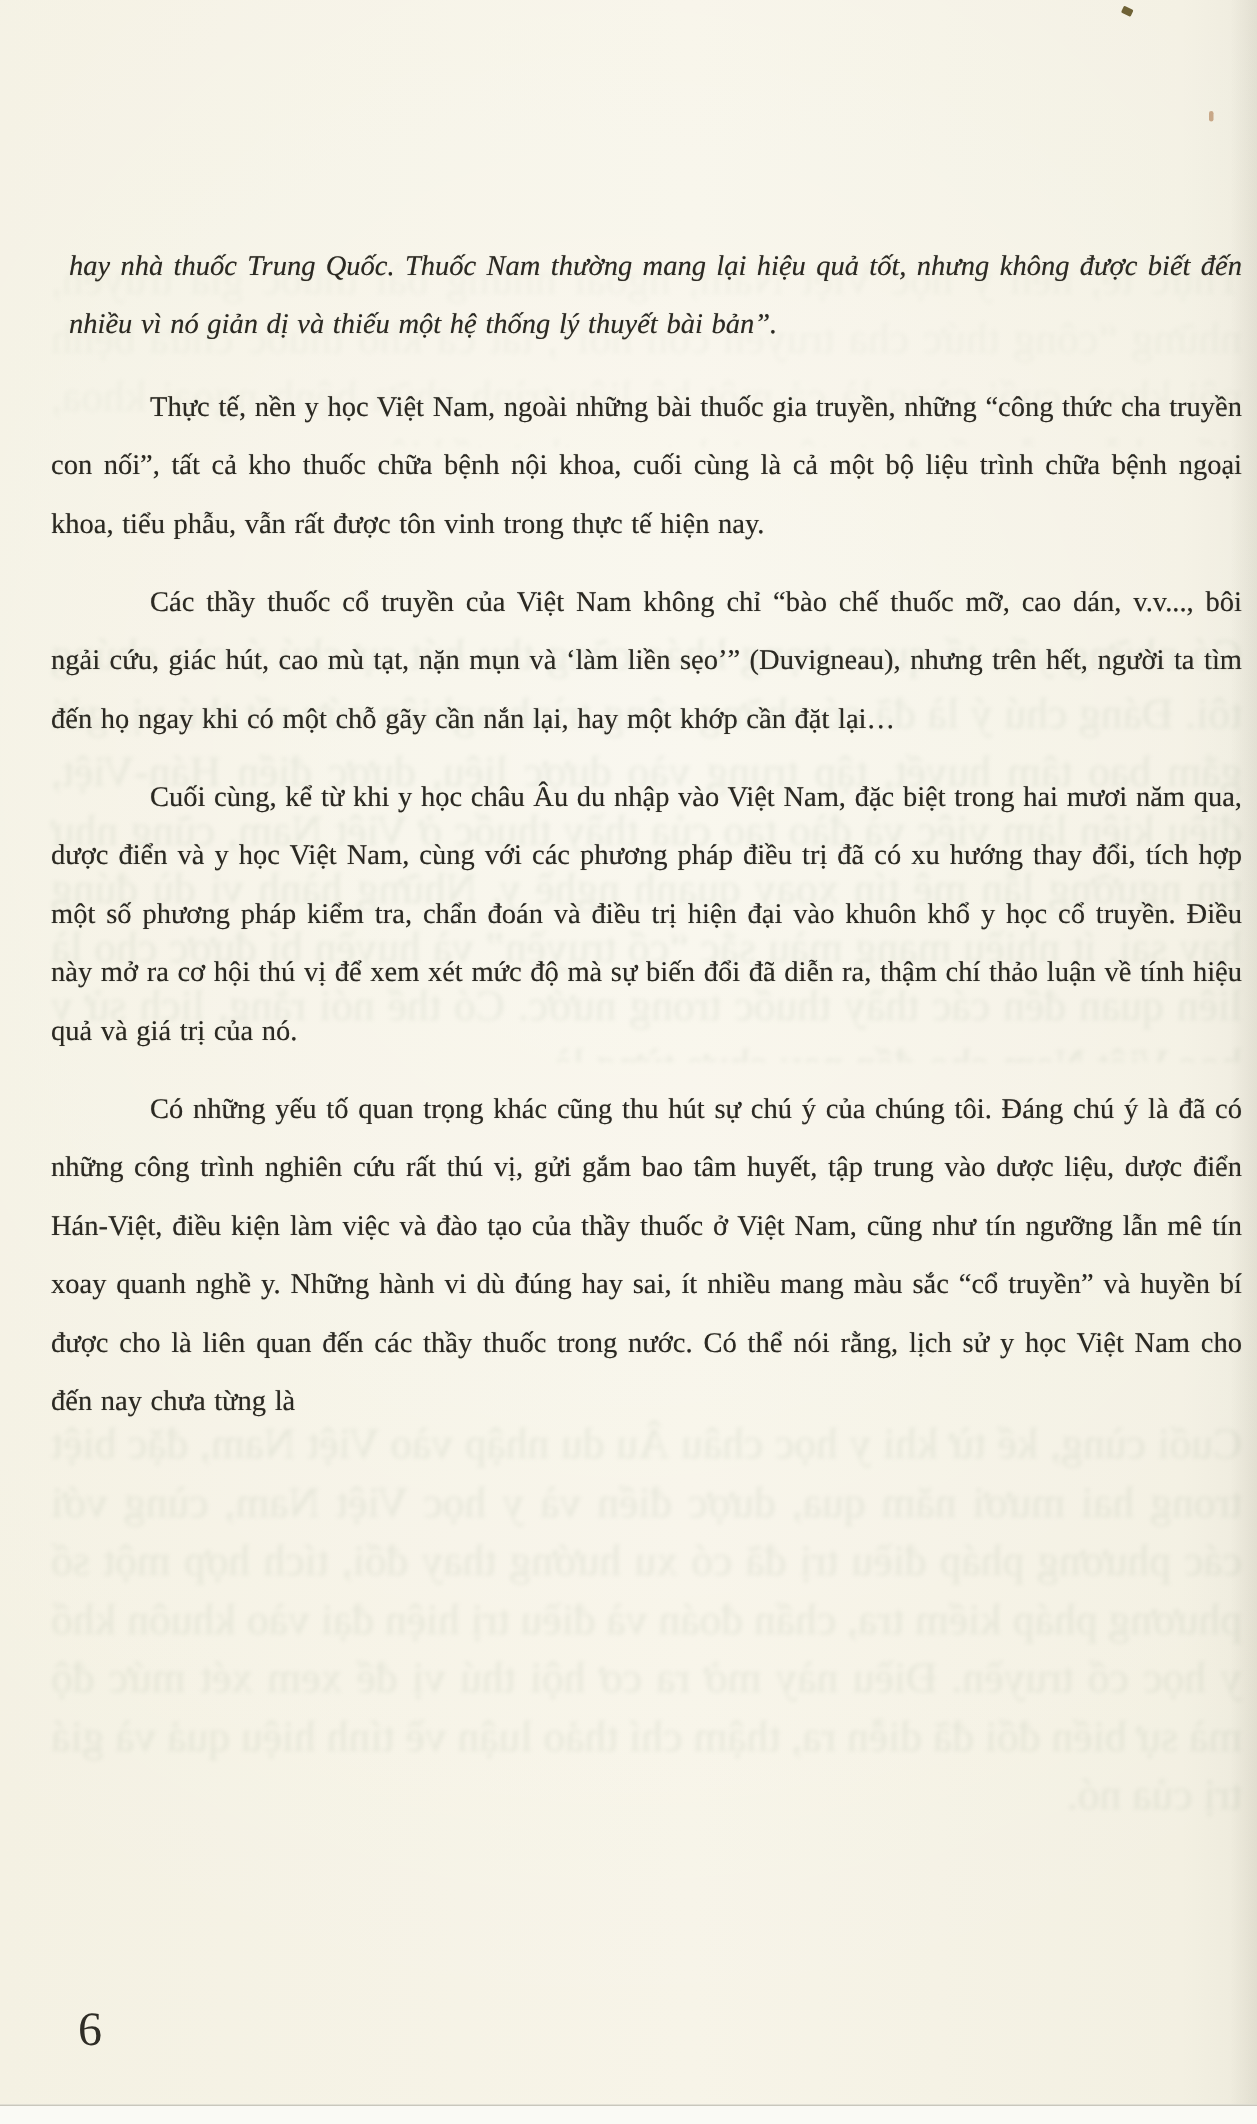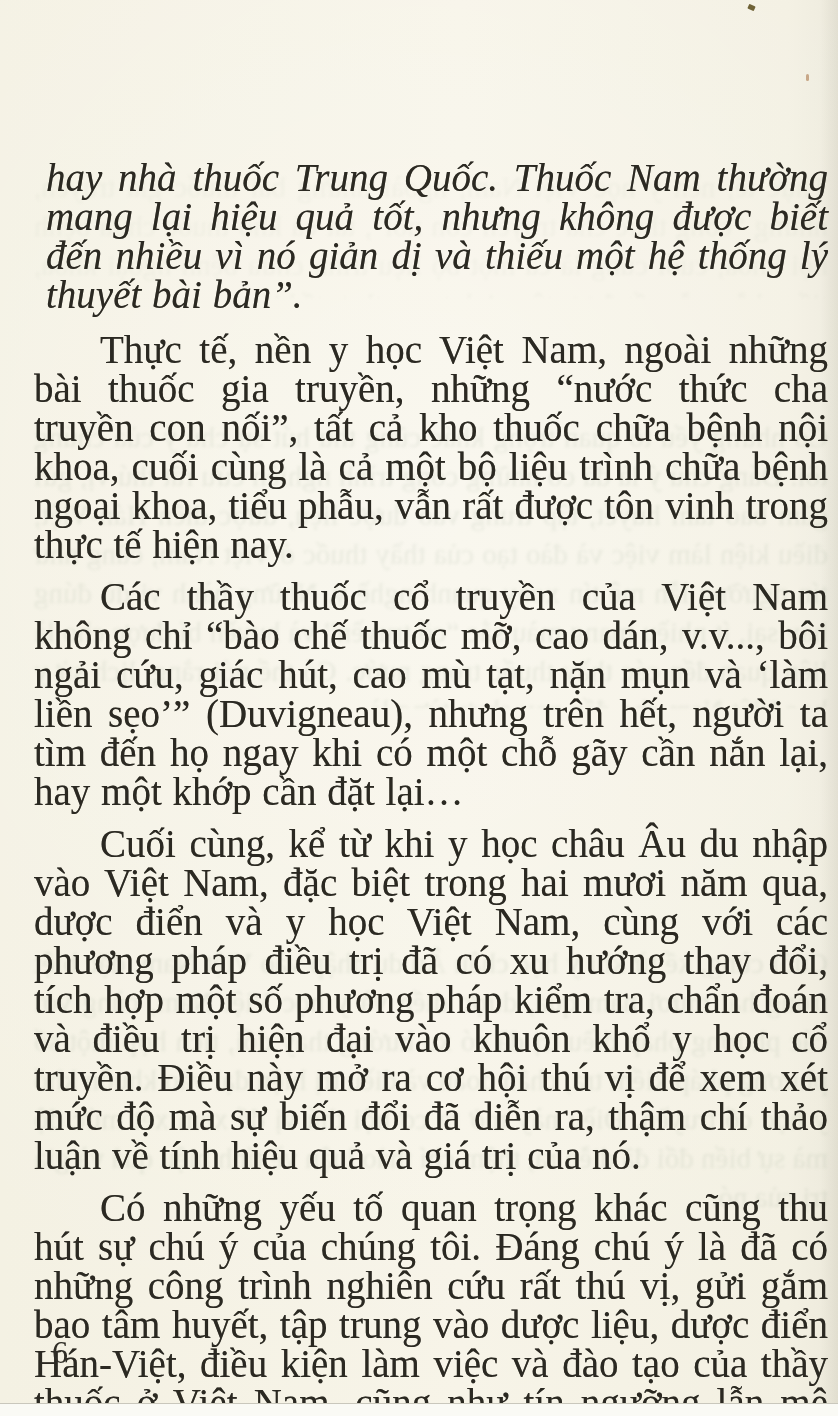--- a/index.html
+++ b/index.html
@@ -21,21 +21,21 @@
   .text-col {
     position: absolute;
     left: 34px;
     top: 158px;
     width: 794px;
     color: #2b2922;
     z-index: 3;
   }
   .text-col p {
     margin: 0 0 13px 0;
-    font-size: 39px;
+    font-size: 19px;
     line-height: 39px;
     text-align: justify;
     text-indent: 66px;
     word-spacing: 1px;
     text-shadow: 0 0 0.5px rgba(43,41,34,0.55);
   }
   .text-col p.continuation {
     font-style: italic;
     text-indent: 0;
     margin-left: 12px;
@@ -109,21 +109,21 @@
 <div class="scan">
 
   <div class="ghost" id="ghost-c" aria-hidden="true">Thực tế, nền y học Việt Nam, ngoài những bài thuốc gia truyền, những “công thức cha truyền con nối”, tất cả kho thuốc chữa bệnh nội khoa, cuối cùng là cả một bộ liệu trình chữa bệnh ngoại khoa, tiểu phẫu, vẫn rất được tôn vinh trong thực tế hiện nay.</div>
   <div class="ghost" id="ghost-a" aria-hidden="true">Có những yếu tố quan trọng khác cũng thu hút sự chú ý của chúng tôi. Đáng chú ý là đã có những công trình nghiên cứu rất thú vị, gửi gắm bao tâm huyết, tập trung vào dược liệu, dược điển Hán-Việt, điều kiện làm việc và đào tạo của thầy thuốc ở Việt Nam, cũng như tín ngưỡng lẫn mê tín xoay quanh nghề y. Những hành vi dù đúng hay sai, ít nhiều mang màu sắc “cổ truyền” và huyền bí được cho là liên quan đến các thầy thuốc trong nước. Có thể nói rằng, lịch sử y học Việt Nam cho đến nay chưa từng là</div>
   <div class="ghost" id="ghost-b" aria-hidden="true">Cuối cùng, kể từ khi y học châu Âu du nhập vào Việt Nam, đặc biệt trong hai mươi năm qua, dược điển và y học Việt Nam, cùng với các phương pháp điều trị đã có xu hướng thay đổi, tích hợp một số phương pháp kiểm tra, chẩn đoán và điều trị hiện đại vào khuôn khổ y học cổ truyền. Điều này mở ra cơ hội thú vị để xem xét mức độ mà sự biến đổi đã diễn ra, thậm chí thảo luận về tính hiệu quả và giá trị của nó.</div>
 
   <div class="right-edge-shade"></div>
 
   <div class="text-col">
     <p class="continuation">hay nhà thuốc Trung Quốc. Thuốc Nam thường mang lại hiệu quả tốt, nhưng không được biết đến nhiều vì nó giản dị và thiếu một hệ thống lý thuyết bài bản”.</p>
-    <p>Thực tế, nền y học Việt Nam, ngoài những bài thuốc gia truyền, những “nước thức cha truyền con nối”, tất cả kho thuốc chữa bệnh nội khoa, cuối cùng là cả một bộ liệu trình chữa bệnh ngoại khoa, tiểu phẫu, vẫn rất được tôn vinh trong thực tế hiện nay.</p>
+    <p>Thực tế, nền y học Việt Nam, ngoài những bài thuốc gia truyền, những “công thức cha truyền con nối”, tất cả kho thuốc chữa bệnh nội khoa, cuối cùng là cả một bộ liệu trình chữa bệnh ngoại khoa, tiểu phẫu, vẫn rất được tôn vinh trong thực tế hiện nay.</p>
     <p>Các thầy thuốc cổ truyền của Việt Nam không chỉ “bào chế thuốc mỡ, cao dán, v.v..., bôi ngải cứu, giác hút, cao mù tạt, nặn mụn và ‘làm liền sẹo’” (Duvigneau), nhưng trên hết, người ta tìm đến họ ngay khi có một chỗ gãy cần nắn lại, hay một khớp cần đặt lại…</p>
     <p>Cuối cùng, kể từ khi y học châu Âu du nhập vào Việt Nam, đặc biệt trong hai mươi năm qua, dược điển và y học Việt Nam, cùng với các phương pháp điều trị đã có xu hướng thay đổi, tích hợp một số phương pháp kiểm tra, chẩn đoán và điều trị hiện đại vào khuôn khổ y học cổ truyền. Điều này mở ra cơ hội thú vị để xem xét mức độ mà sự biến đổi đã diễn ra, thậm chí thảo luận về tính hiệu quả và giá trị của nó.</p>
     <p>Có những yếu tố quan trọng khác cũng thu hút sự chú ý của chúng tôi. Đáng chú ý là đã có những công trình nghiên cứu rất thú vị, gửi gắm bao tâm huyết, tập trung vào dược liệu, dược điển Hán-Việt, điều kiện làm việc và đào tạo của thầy thuốc ở Việt Nam, cũng như tín ngưỡng lẫn mê tín xoay quanh nghề y. Những hành vi dù đúng hay sai, ít nhiều mang màu sắc “cổ truyền” và huyền bí được cho là liên quan đến các thầy thuốc trong nước. Có thể nói rằng, lịch sử y học Việt Nam cho đến nay chưa từng là</p>
   </div>
 
   <div class="page-number">6</div>
 
   <div class="speck-1"></div>
   <div class="speck-2"></div>
   <div class="bottom-edge"></div>

